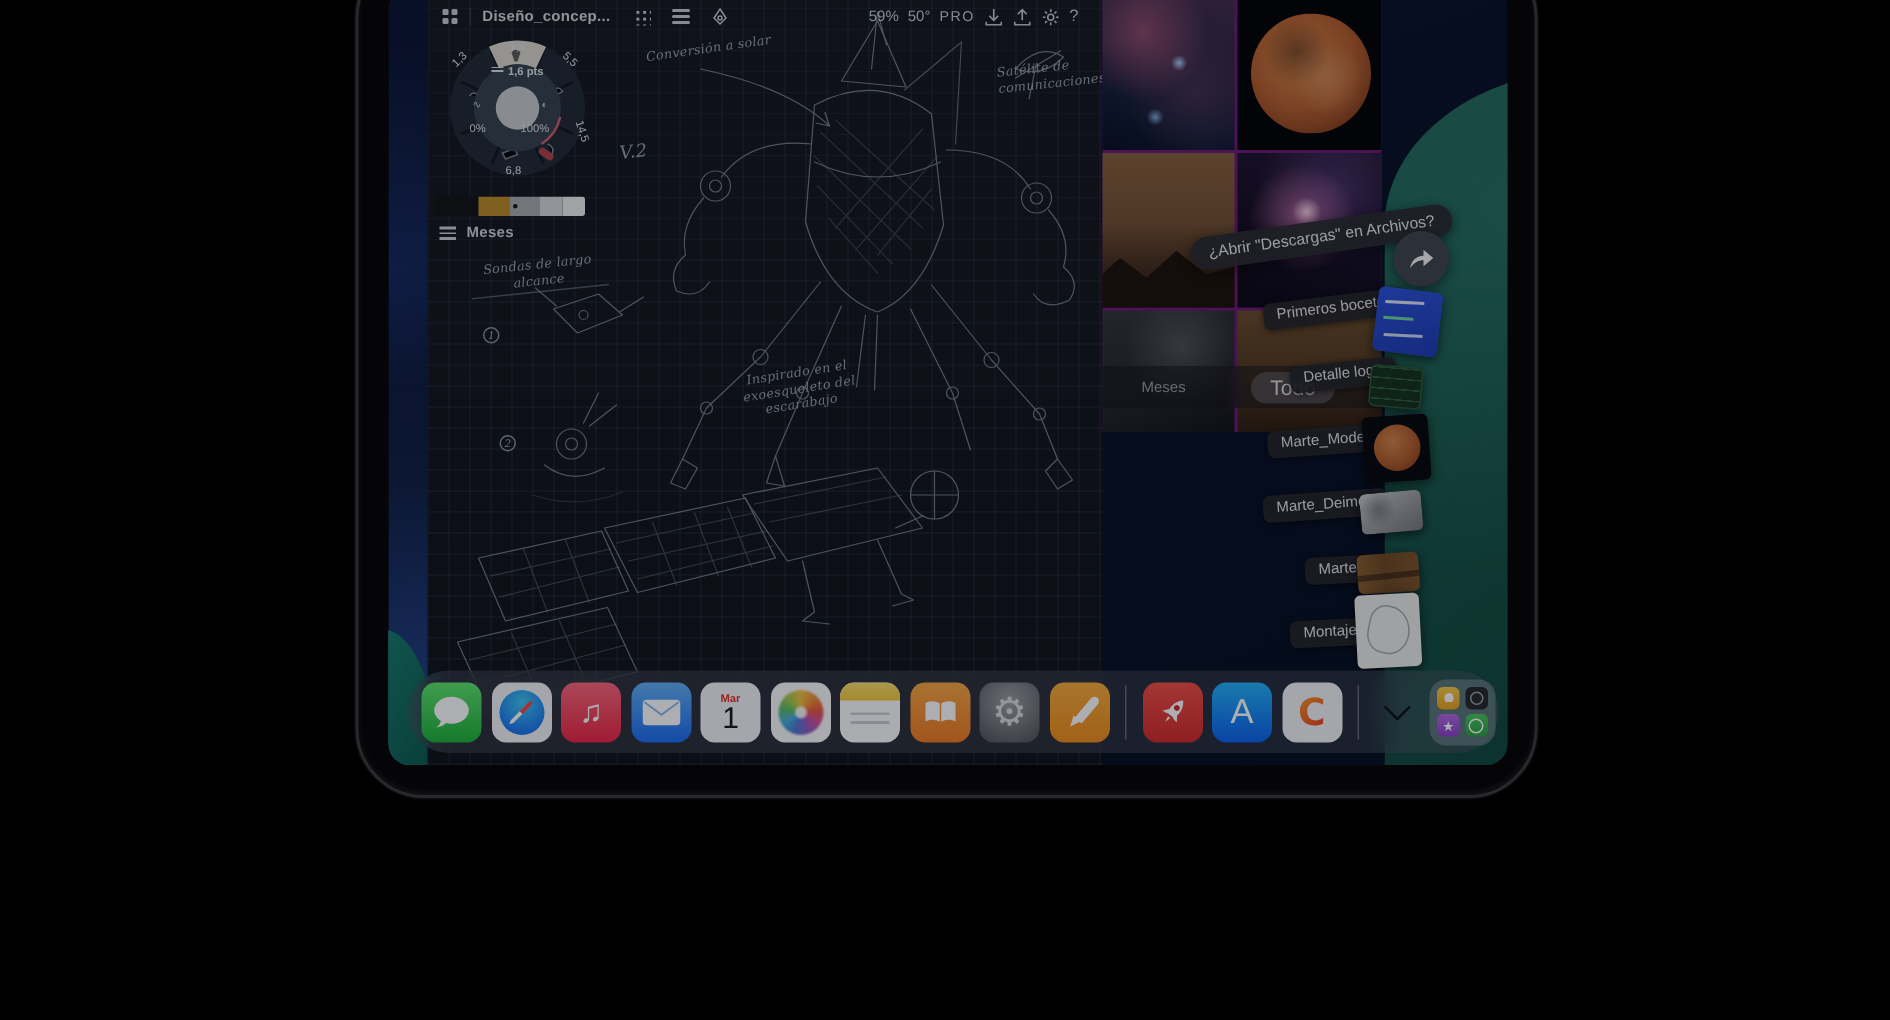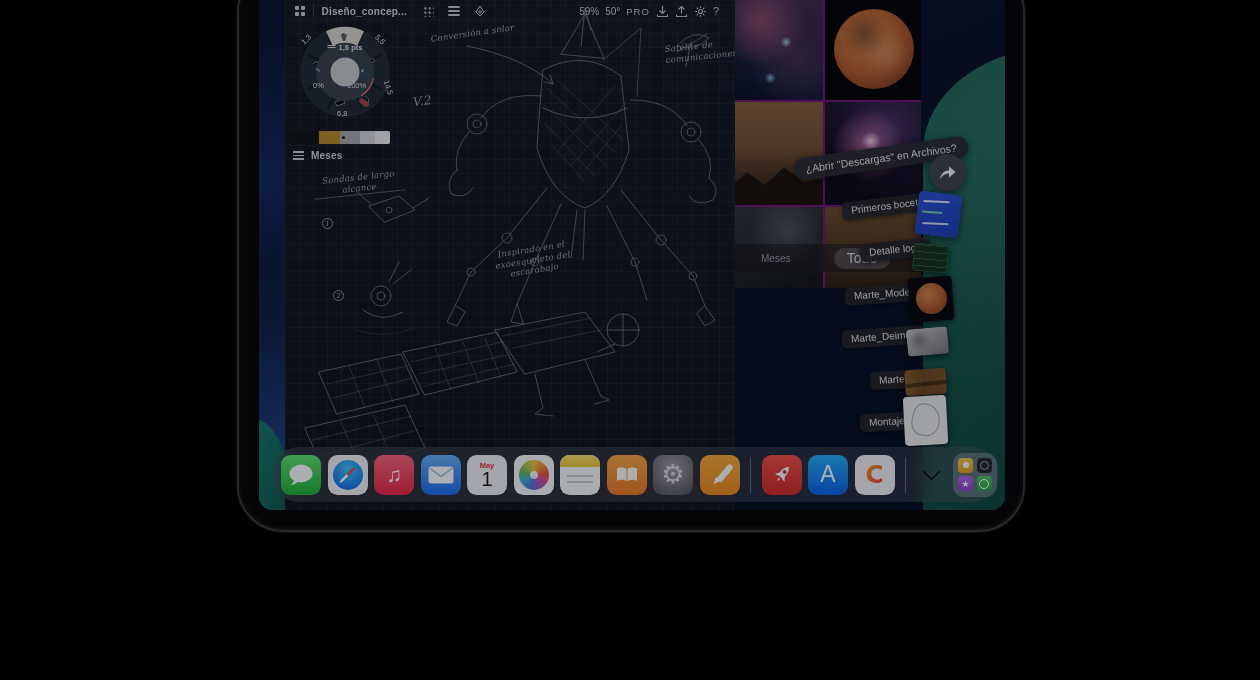--- a/index.html
+++ b/index.html
@@ -480,21 +480,21 @@
           <div class="di i-mus">
               <span>♫</span>
             </div>
           <div class="di i-mail">
             <svg width="26" height="18" viewBox="0 0 26 18">
               <rect x="0.5" y="0.5" width="25" height="17" rx="2.5" fill="#fff"></rect>
               <path d="M1.5,2 L13,10.5 L24.5,2" stroke="#8fb8f0" stroke-width="1.3" fill="none"></path>
             </svg>
           </div>
           <div class="di i-cal">
-            <span class="cal-m">May</span>
+            <span class="cal-m">Mar</span>
             <span class="cal-d">1</span>
           </div>
           <div class="di i-pho">
               <div class="pho-flower"></div>
             </div>
           <div class="di i-notes"></div>
           <div class="di i-books">
             <svg width="24" height="17" viewBox="0 0 24 17">
               <path d="M11.5,3 C9,1 4.5,1 2,2.6 L2,15 C4.5,13.4 9,13.4 11.5,15.2 Z" fill="#fff"></path>
               <path d="M12.5,3 C15,1 19.5,1 22,2.6 L22,15 C19.5,13.4 15,13.4 12.5,15.2 Z" fill="#fff"></path>

